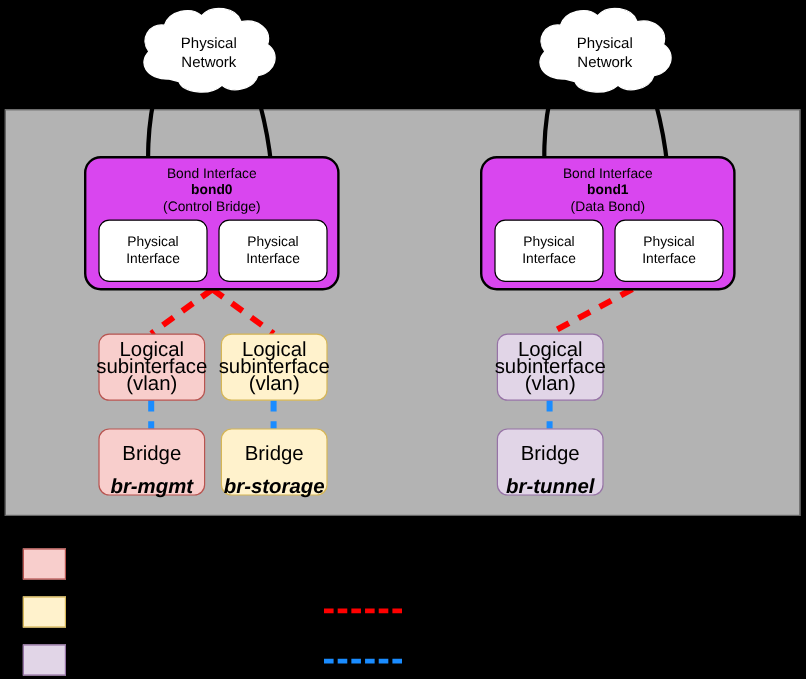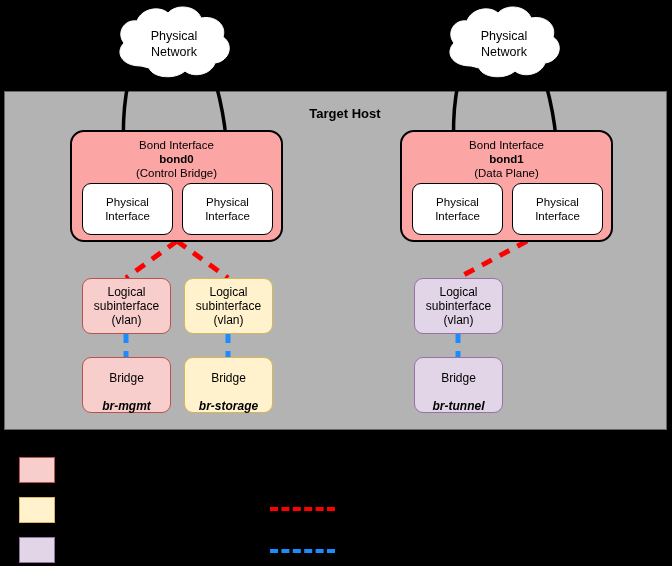--- a/index.html
+++ b/index.html
@@ -64,21 +64,21 @@
   .links-layer {
     position: absolute;
     left: 0; top: 0;
     width: 672px; height: 566px;
     pointer-events: none;
   }
 
   
   .bond-box {
     position: absolute;
-    background: #fca5a5;
+    background: #d946ef;
     border: 2.5px solid #000000;
     border-radius: 14px;
     box-sizing: border-box;
   }
   #bond-box-0 { left: 70px; top: 130px; width: 213px; height: 112px; }
   #bond-box-1 { left: 400px; top: 130px; width: 213px; height: 112px; }
 
   .bond-text {
     position: absolute;
     left: 0;
@@ -121,21 +121,21 @@
     height: 56px;
     border-radius: 9px;
     border-width: 1.5px;
     border-style: solid;
     box-sizing: border-box;
     display: flex;
     align-items: center;
     justify-content: center;
   }
   .node-label {
-    font-size: 12px;
+    font-size: 17px;
     color: #000000;
     text-align: center;
     line-height: 14px;
     white-space: pre-line;
   }
   .node-label .bold { font-weight: bold; font-style: italic; }
 
   
   .legend-swatch {
     position: absolute;
@@ -170,21 +170,20 @@
     line-height: 14px;
     white-space: nowrap;
   }
 </style>
 </head>
 <body>
 
 <div id="canvas">
 
   <div class="host-panel"></div>
-  <div class="host-title">Target Host</div>
 
   <svg class="links-layer" width="672" height="566" viewBox="0 0 672 566">
 
     <path d="M 131 70 C 121 110 123 135 125 188" stroke="#000000" stroke-width="3.5" fill="none"></path>
     <path d="M 212 70 C 224 110 228 138 228 188" stroke="#000000" stroke-width="3.5" fill="none"></path>
 
     <path d="M 461 70 C 451 110 453 135 456 188" stroke="#000000" stroke-width="3.5" fill="none"></path>
     <path d="M 542 70 C 554 110 558 138 558 188" stroke="#000000" stroke-width="3.5" fill="none"></path>
 
     <path d="M 177 241 L 126 278" stroke="#ff0000" stroke-width="5" fill="none" stroke-dasharray="11 9" stroke-linecap="butt"></path>
@@ -231,21 +230,21 @@
     <div class="phy-box right">
       <span class="phy-label">Physical
 Interface</span>
     </div>
   </div>
 
   <div class="bond-box" id="bond-box-1">
     <div class="bond-text">
       <span>Bond Interface</span><br>
       <span class="bold">bond1</span><br>
-      <span>(Data Plane)</span>
+      <span>(Data Bond)</span>
     </div>
     <div class="phy-box left">
       <span class="phy-label">Physical
 Interface</span>
     </div>
     <div class="phy-box right">
       <span class="phy-label">Physical
 Interface</span>
     </div>
   </div>

